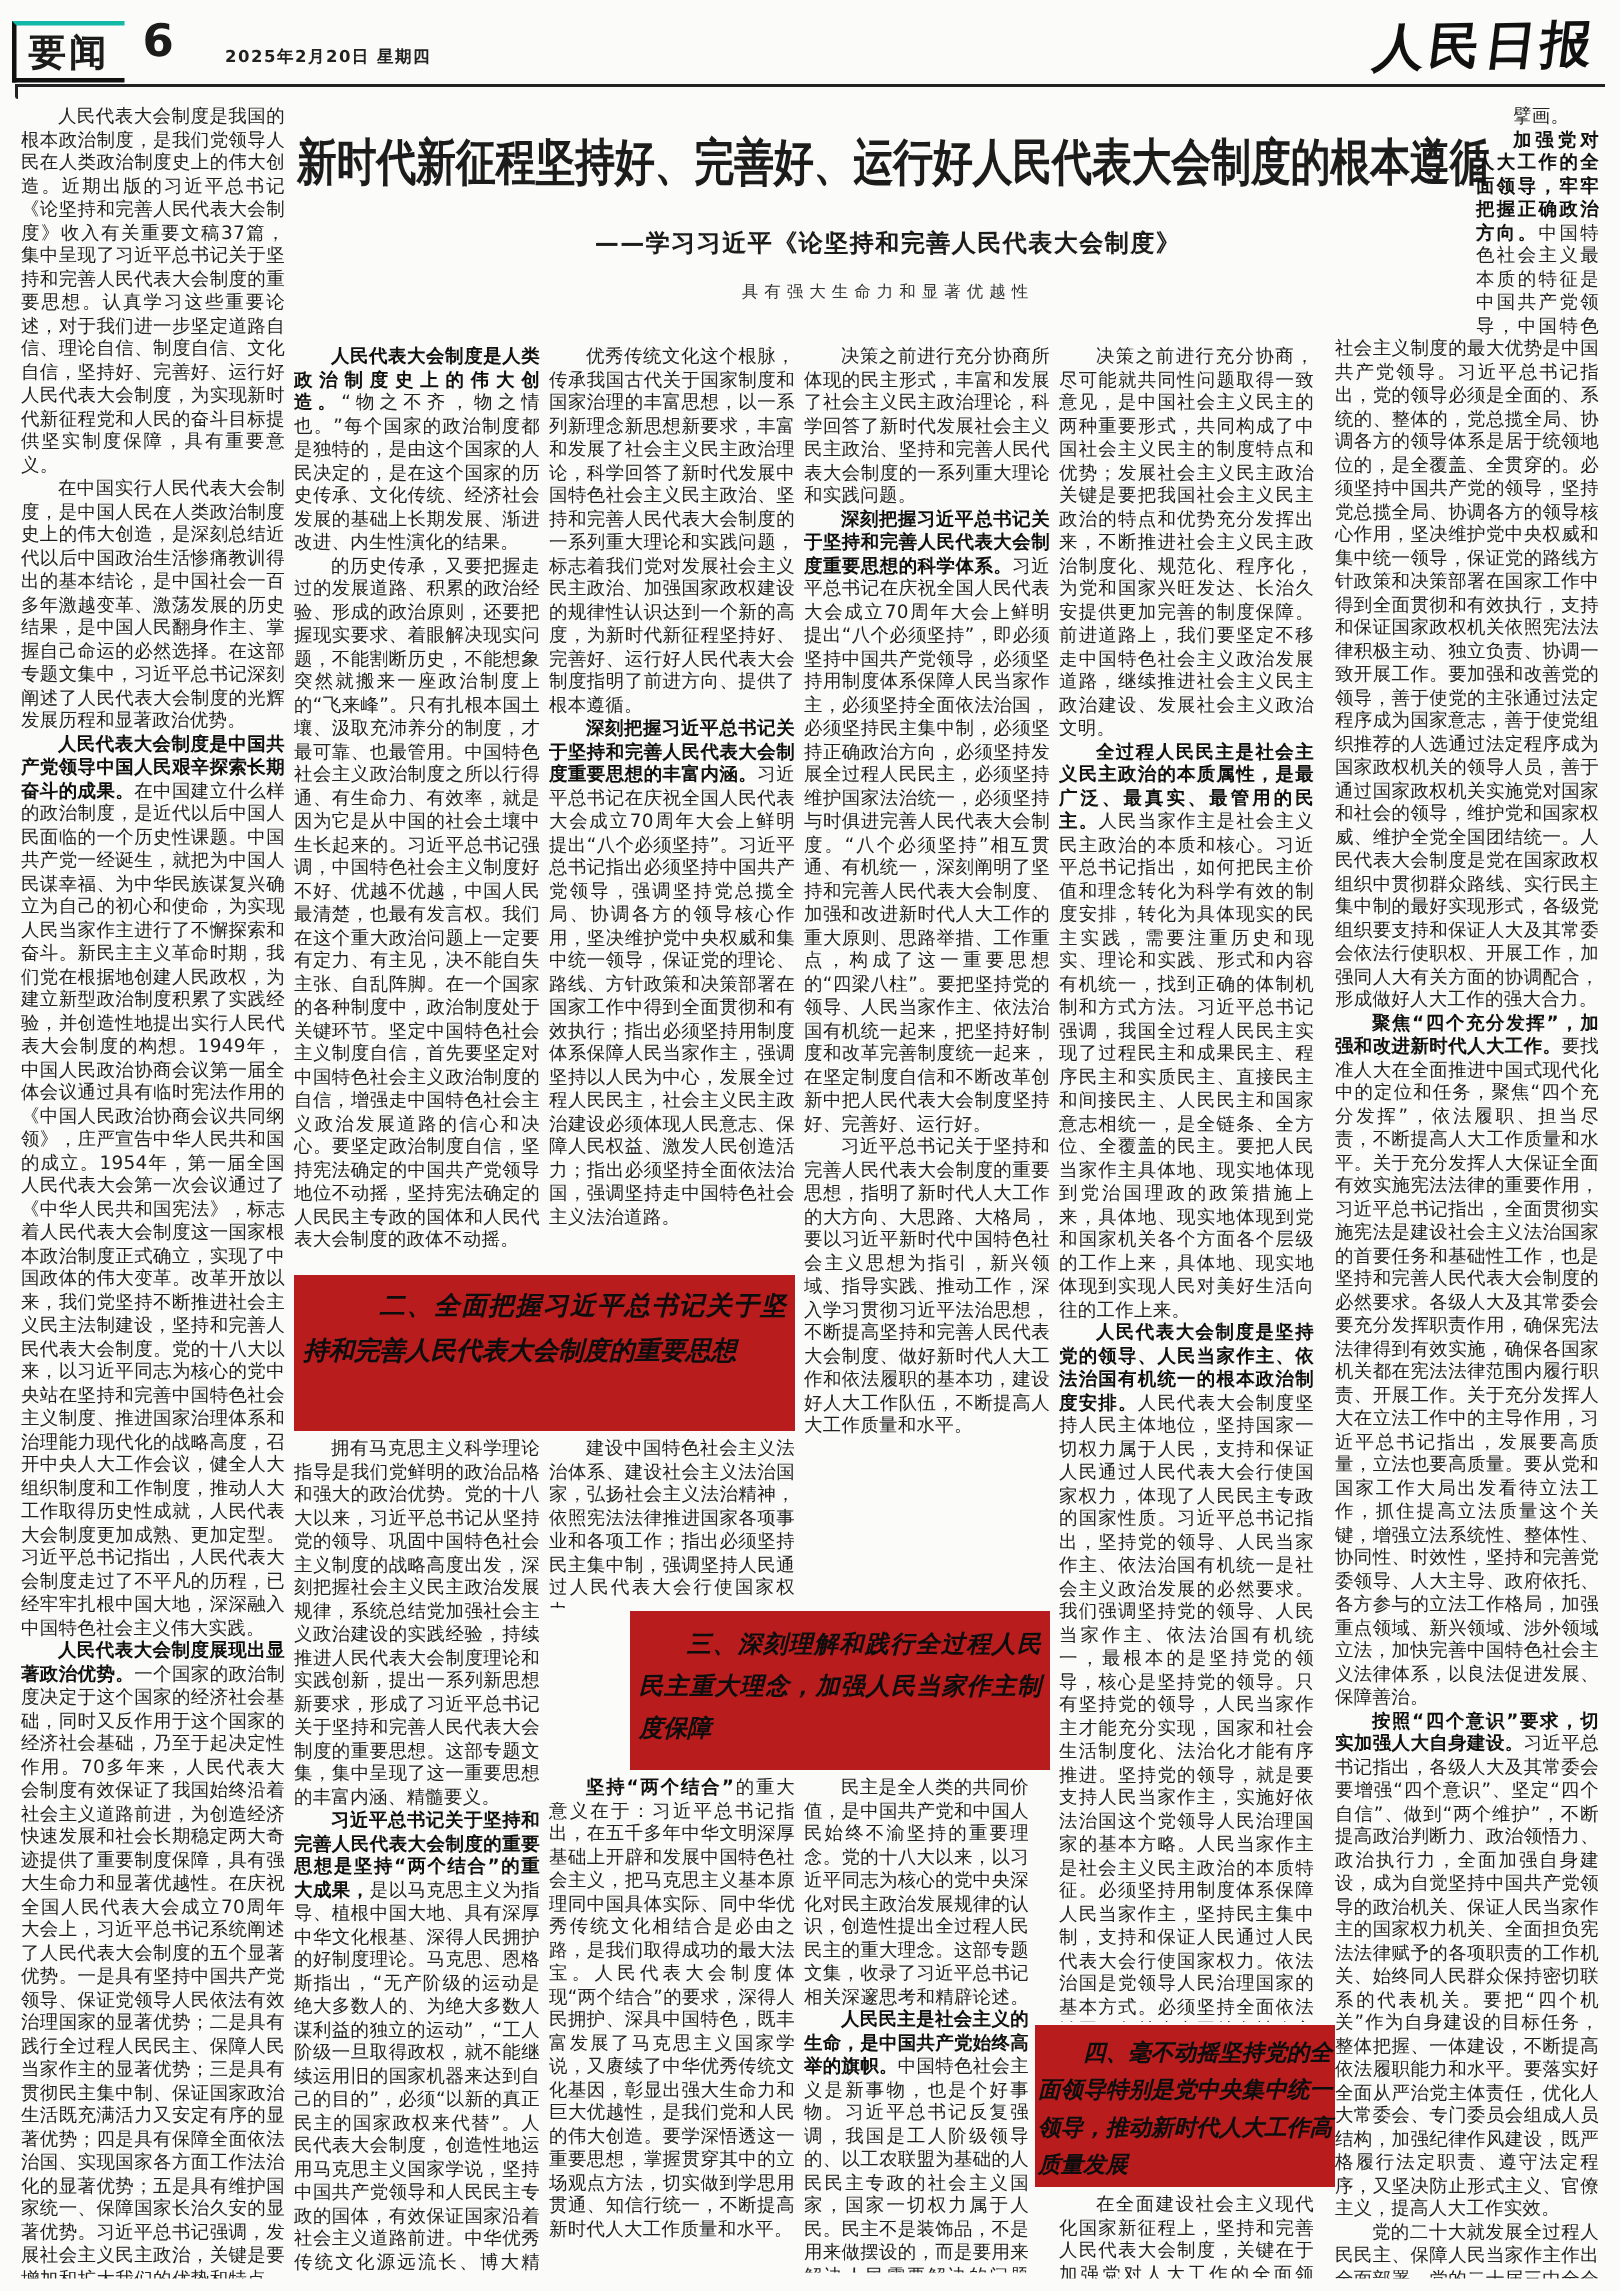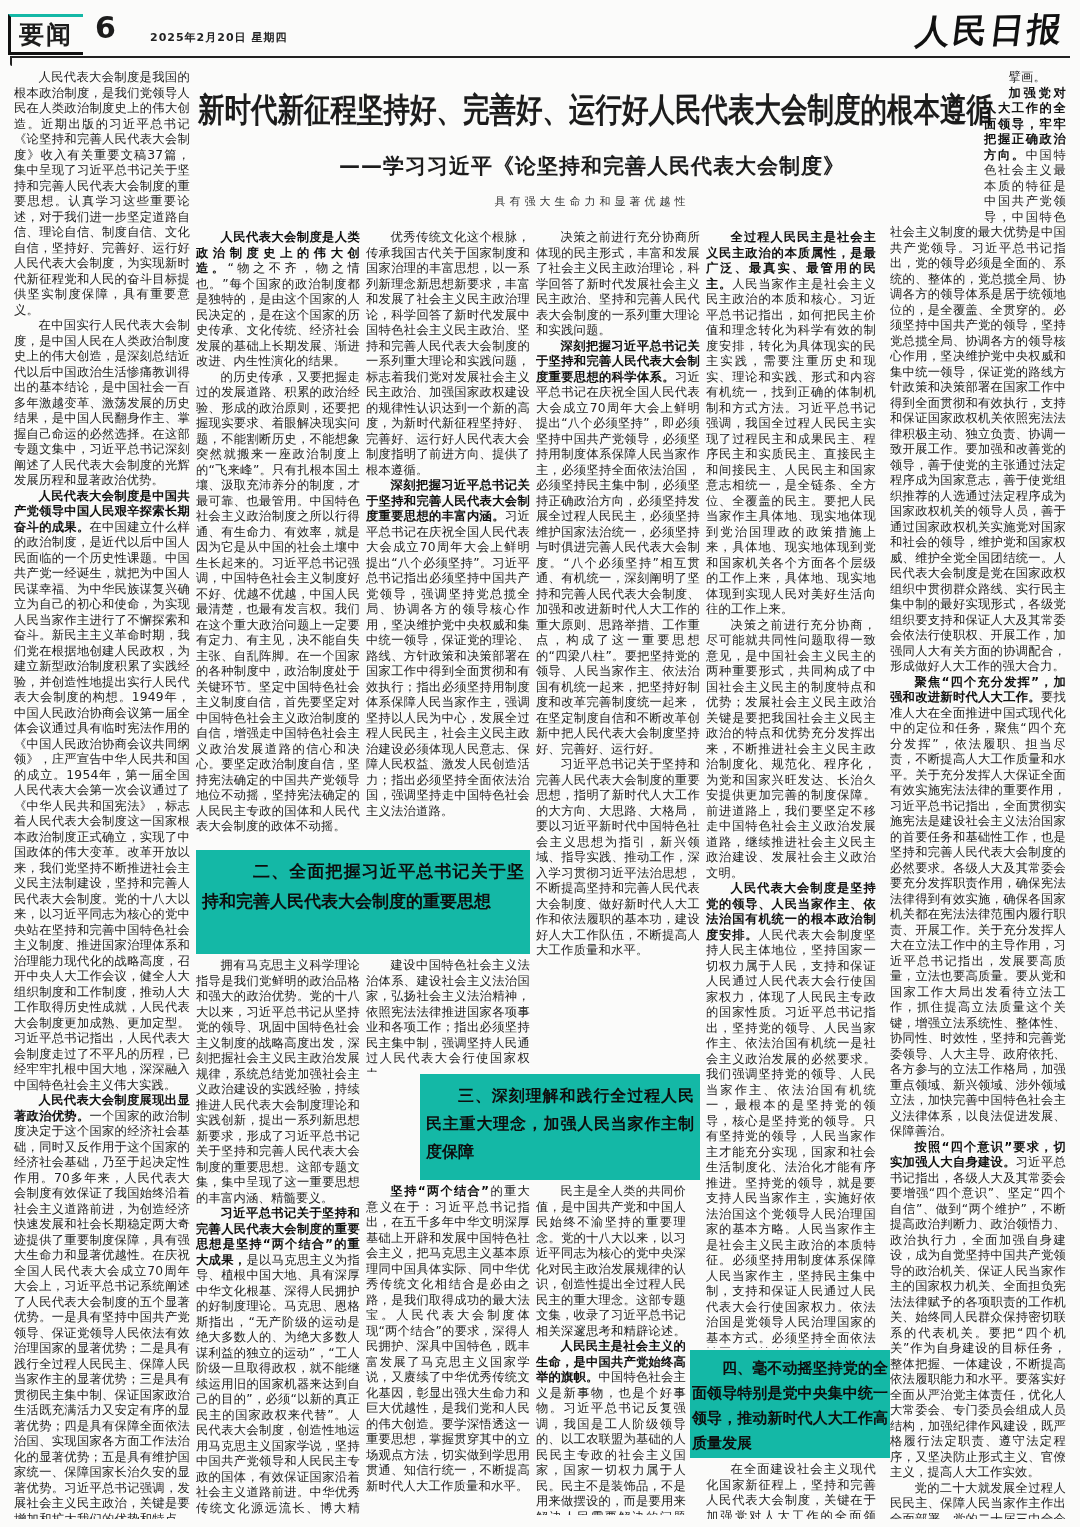--- a/index.html
+++ b/index.html
@@ -22,31 +22,31 @@
     position:absolute;right:16px;top:8px;font-size:34px;font-weight:900;
     font-family:"DejaVu Serif",serif;transform:skewX(-8deg) rotate(-1deg);
     letter-spacing:3px;color:#111;
   }
   .header-rule{position:absolute;left:10px;top:56px;width:1060px;border-bottom:2px solid #222;border-radius:0 0 0 6px;}
   .header-stub{position:absolute;left:10px;top:56px;height:10px;border-left:2px solid #222;border-radius:0 0 0 4px;}
   
   .title-wrap{position:absolute;left:198px;top:88px;width:788px;text-align:center;}
   .main-title{font-size:26.5px;font-weight:900;letter-spacing:0px;line-height:1.3;
     transform:scaleY(1.25);transform-origin:top center;white-space:nowrap;}
-  .sub-title{margin-top:30px;font-size:21px;font-weight:800;letter-spacing:1px;}
+  .sub-title{margin-top:30px;font-size:16px;font-weight:800;letter-spacing:1px;}
   .byline{margin-top:14px;font-size:11px;letter-spacing:4px;color:#333;font-family:"DejaVu Serif",serif;}
   
   .col-box{position:absolute;overflow:hidden;text-align:justify;}
   .col-box p{margin:0;padding:0;font-size:12.3px;line-height:15.5px;text-indent:2em;
     letter-spacing:0.2px;color:#222;}
   .col-box p .lead{font-weight:900;color:#111;}
   .sec-head{font-weight:900;font-size:15.5px;line-height:21px;text-align:justify;
     margin:14px 0 12px 0;text-indent:2em;letter-spacing:0.5px;color:#0d0d0d;}
-  .overlay-head{position:absolute;background:#14b8a6;font-weight:900;color:#0d0d0d;
-    text-align:justify;box-sizing:border-box;}
+  .overlay-head{position:absolute;background:#b91c1c;font-weight:900;color:#0d0d0d;
+    text-align:justify;box-sizing:border-box;font-style:italic;}
   .oh2{left:196px;top:850px;width:334px;height:104px;font-size:17px;line-height:30px;text-indent:3em;padding:6px 6px 0 6px;}
   .oh3{left:420px;top:1074px;width:280px;height:106px;font-size:16px;line-height:28px;text-indent:2em;padding:8px 6px 0 6px;}
   .oh4{left:690px;top:1350px;width:200px;height:108px;font-size:15px;line-height:25px;text-indent:2em;padding:6px 2px 0 2px;}
   .wrap-spacer{float:left;width:94px;height:152px;}
 </style>
 </head>
 <body>
 
 <div class="header">
   <div class="section-bracket">要闻</div>
@@ -90,22 +90,22 @@
 <div class="col-box" id="c4u" style="left:536px;top:230px;width:164px;height:842px;">
     <p>决策之前进行充分协商所体现的民主形式，丰富和发展了社会主义民主政治理论，科学回答了新时代发展社会主义民主政治、坚持和完善人民代表大会制度的一系列重大理论和实践问题。</p>
     <p><b class="lead">深刻把握习近平总书记关于坚持和完善人民代表大会制度重要思想的科学体系。</b>习近平总书记在庆祝全国人民代表大会成立70周年大会上鲜明提出“八个必须坚持”，即必须坚持中国共产党领导，必须坚持用制度体系保障人民当家作主，必须坚持全面依法治国，必须坚持民主集中制，必须坚持正确政治方向，必须坚持发展全过程人民民主，必须坚持维护国家法治统一，必须坚持与时俱进完善人民代表大会制度。“八个必须坚持”相互贯通、有机统一，深刻阐明了坚持和完善人民代表大会制度、加强和改进新时代人大工作的重大原则、思路举措、工作重点，构成了这一重要思想的“四梁八柱”。要把坚持党的领导、人民当家作主、依法治国有机统一起来，把坚持好制度和改革完善制度统一起来，在坚定制度自信和不断改革创新中把人民代表大会制度坚持好、完善好、运行好。</p>
     <p>习近平总书记关于坚持和完善人民代表大会制度的重要思想，指明了新时代人大工作的大方向、大思路、大格局，要以习近平新时代中国特色社会主义思想为指引，新兴领域、指导实践、推动工作，深入学习贯彻习近平法治思想，不断提高坚持和完善人民代表大会制度、做好新时代人大工作和依法履职的基本功，建设好人大工作队伍，不断提高人大工作质量和水平。</p>
   </div>
 <div class="col-box" id="c4l" style="left:536px;top:1184px;width:150px;height:331px;">
     <p>民主是全人类的共同价值，是中国共产党和中国人民始终不渝坚持的重要理念。党的十八大以来，以习近平同志为核心的党中央深化对民主政治发展规律的认识，创造性提出全过程人民民主的重大理念。这部专题文集，收录了习近平总书记相关深邃思考和精辟论述。</p>
     <p><b class="lead">人民民主是社会主义的生命，是中国共产党始终高举的旗帜。</b>中国特色社会主义是新事物，也是个好事物。习近平总书记反复强调，我国是工人阶级领导的、以工农联盟为基础的人民民主专政的社会主义国家，国家一切权力属于人民。民主不是装饰品，不是用来做摆设的，而是要用来解决人民需要解决的问题的。对于什么是真正的、有效的民主，习近平总书记提出了评价民主的“八个能否”、“四个要看、四个更要看”标准，揭示了民主真谛。</p>
   </div>
 <div class="col-box" id="c5u" style="left:706px;top:230px;width:170px;height:1118px;">
+    <p>决策之前进行充分协商，尽可能就共同性问题取得一致意见，是中国社会主义民主的两种重要形式，共同构成了中国社会主义民主的制度特点和优势；发展社会主义民主政治关键是要把我国社会主义民主政治的特点和优势充分发挥出来，不断推进社会主义民主政治制度化、规范化、程序化，为党和国家兴旺发达、长治久安提供更加完善的制度保障。前进道路上，我们要坚定不移走中国特色社会主义政治发展道路，继续推进社会主义民主政治建设、发展社会主义政治文明。</p>
     <p><b class="lead">全过程人民民主是社会主义民主政治的本质属性，是最广泛、最真实、最管用的民主。</b>人民当家作主是社会主义民主政治的本质和核心。习近平总书记指出，如何把民主价值和理念转化为科学有效的制度安排，转化为具体现实的民主实践，需要注重历史和现实、理论和实践、形式和内容有机统一，找到正确的体制机制和方式方法。习近平总书记强调，我国全过程人民民主实现了过程民主和成果民主、程序民主和实质民主、直接民主和间接民主、人民民主和国家意志相统一，是全链条、全方位、全覆盖的民主。要把人民当家作主具体地、现实地体现到党治国理政的政策措施上来，具体地、现实地体现到党和国家机关各个方面各个层级的工作上来，具体地、现实地体现到实现人民对美好生活向往的工作上来。</p>
-    <p>决策之前进行充分协商，尽可能就共同性问题取得一致意见，是中国社会主义民主的两种重要形式，共同构成了中国社会主义民主的制度特点和优势；发展社会主义民主政治关键是要把我国社会主义民主政治的特点和优势充分发挥出来，不断推进社会主义民主政治制度化、规范化、程序化，为党和国家兴旺发达、长治久安提供更加完善的制度保障。前进道路上，我们要坚定不移走中国特色社会主义政治发展道路，继续推进社会主义民主政治建设、发展社会主义政治文明。</p>
     <p><b class="lead">人民代表大会制度是坚持党的领导、人民当家作主、依法治国有机统一的根本政治制度安排。</b>人民代表大会制度坚持人民主体地位，坚持国家一切权力属于人民，支持和保证人民通过人民代表大会行使国家权力，体现了人民民主专政的国家性质。习近平总书记指出，坚持党的领导、人民当家作主、依法治国有机统一是社会主义政治发展的必然要求。我们强调坚持党的领导、人民当家作主、依法治国有机统一，最根本的是坚持党的领导，核心是坚持党的领导。只有坚持党的领导，人民当家作主才能充分实现，国家和社会生活制度化、法治化才能有序推进。坚持党的领导，就是要支持人民当家作主，实施好依法治国这个党领导人民治理国家的基本方略。人民当家作主是社会主义民主政治的本质特征。必须坚持用制度体系保障人民当家作主，坚持民主集中制，支持和保证人民通过人民代表大会行使国家权力。依法治国是党领导人民治理国家的基本方式。必须坚持全面依法治国，坚持走中国特色社会主义法治道路，坚持法治国家、法治政府、法治社会一体建设，弘扬社会主义法治精神，依照宪法法律推进国家各项事业和各项工作，维护社会公平正义，尊重和保障人权，实现国家各项工作法治化，确保党和国家长治久安。</p>
   </div>
 <div class="col-box" id="c5b" style="left:706px;top:1462px;width:170px;height:57px;">
     <p>在全面建设社会主义现代化国家新征程上，坚持和完善人民代表大会制度，关键在于加强党对人大工作的全面领导，不断提高新时代人大工作质量和水平。这部专题文集，突出反映了习近平总书记的有关重要论述和战略</p>
   </div>
 <div class="col-box" id="c6" style="left:890px;top:70px;width:176px;height:1449px;">
     <div class="wrap-spacer"></div>
     <p>擘画。</p>
     <p><b class="lead">加强党对人大工作的全面领导，牢牢把握正确政治方向。</b>中国特色社会主义最本质的特征是中国共产党领导，中国特色社会主义制度的最大优势是中国共产党领导。习近平总书记指出，党的领导必须是全面的、系统的、整体的，党总揽全局、协调各方的领导体系是居于统领地位的，是全覆盖、全贯穿的。必须坚持中国共产党的领导，坚持党总揽全局、协调各方的领导核心作用，坚决维护党中央权威和集中统一领导，保证党的路线方针政策和决策部署在国家工作中得到全面贯彻和有效执行，支持和保证国家政权机关依照宪法法律积极主动、独立负责、协调一致开展工作。要加强和改善党的领导，善于使党的主张通过法定程序成为国家意志，善于使党组织推荐的人选通过法定程序成为国家政权机关的领导人员，善于通过国家政权机关实施党对国家和社会的领导，维护党和国家权威、维护全党全国团结统一。人民代表大会制度是党在国家政权组织中贯彻群众路线、实行民主集中制的最好实现形式，各级党组织要支持和保证人大及其常委会依法行使职权、开展工作，加强同人大有关方面的协调配合，形成做好人大工作的强大合力。</p>
     <p><b class="lead">聚焦“四个充分发挥”，加强和改进新时代人大工作。</b>要找准人大在全面推进中国式现代化中的定位和任务，聚焦“四个充分发挥”，依法履职、担当尽责，不断提高人大工作质量和水平。关于充分发挥人大保证全面有效实施宪法法律的重要作用，习近平总书记指出，全面贯彻实施宪法是建设社会主义法治国家的首要任务和基础性工作，也是坚持和完善人民代表大会制度的必然要求。各级人大及其常委会要充分发挥职责作用，确保宪法法律得到有效实施，确保各国家机关都在宪法法律范围内履行职责、开展工作。关于充分发挥人大在立法工作中的主导作用，习近平总书记指出，发展要高质量，立法也要高质量。要从党和国家工作大局出发看待立法工作，抓住提高立法质量这个关键，增强立法系统性、整体性、协同性、时效性，坚持和完善党委领导、人大主导、政府依托、各方参与的立法工作格局，加强重点领域、新兴领域、涉外领域立法，加快完善中国特色社会主义法律体系，以良法促进发展、保障善治。</p>

